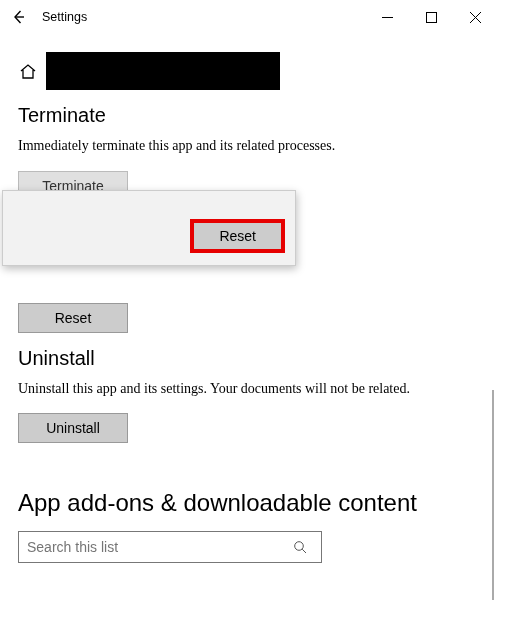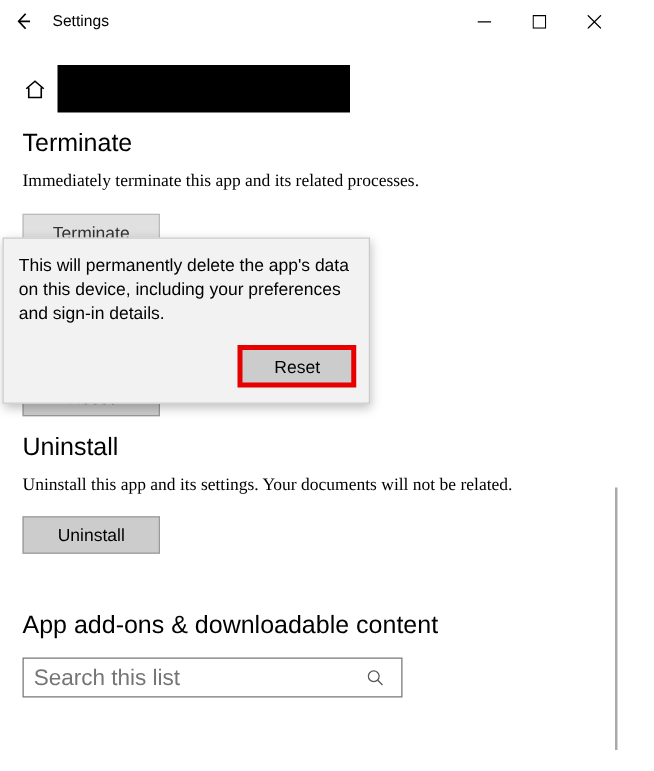--- a/index.html
+++ b/index.html
@@ -11,23 +11,23 @@
   .win-btn{width:44px;height:34px;display:flex;align-items:center;justify-content:center;cursor:pointer;}
   .content{padding:0 18px;}
   .header-row{display:flex;align-items:center;margin-top:18px;}
   .home-icon{width:20px;height:20px;}
   .redacted{width:234px;height:38px;background:#000;margin-left:8px;}
   .section-title{font-size:20px;font-weight:400;margin-top:14px;}
   .section-desc{font-size:14px;margin-top:10px;line-height:1.25;font-family:Liberation Serif, serif;}
   .btn{display:inline-block;min-width:80px;padding:6px 14px;font-size:14px;background:#ccc;border:1px solid #999;text-align:center;cursor:pointer;margin-top:16px;}
   .btn.dim{background:#e0e0e0;border-color:#bbb;color:#333;}
   .section{margin-top:12px;}
-  .addons-title{font-size:20px;font-weight:500;margin-top:46px;}
+  .addons-title{font-size:24px;font-weight:500;margin-top:46px;}
   .search-row{margin-top:14px;border:1px solid #777;height:30px;width:302px;display:flex;align-items:center;}
-  .search-input{flex:1;border:none;outline:none;font-size:18px;padding:0 8px;background:transparent;font-family:inherit;}
+  .search-input{flex:1;border:none;outline:none;font-size:14px;padding:0 8px;background:transparent;font-family:inherit;}
   .search-icon{width:28px;text-align:center;}
   .scroll-hint{position:absolute;right:3px;top:390px;width:2px;height:210px;background:#aaa;}
   
   .flyout{position:absolute;left:2px;top:190px;width:294px;background:#f2f2f2;border:1px solid #ccc;
     box-shadow:1px 3px 8px rgba(0,0,0,0.25);padding:12px 12px 14px;box-sizing:border-box;z-index:5;}
   .flyout-text{font-size:14px;line-height:1.35;}
   .flyout-btn-wrap{margin-top:18px;text-align:right;}
   .flyout-btn{display:inline-block;padding:6px 26px;font-size:14px;background:#ccc;border:1px solid #999;cursor:pointer;}
   .highlight{outline:4px solid #e60000;outline-offset:-2px;}
   .peek-text{position:absolute;left:300px;top:282px;font-size:14px;white-space:nowrap;}
@@ -100,20 +100,19 @@
         <svg width="14" height="14" viewBox="0 0 14 14">
             <circle cx="6" cy="6" r="4.3" stroke="#555" fill="none"></circle>
             <path d="M9.2 9.2L13 13" stroke="#555"></path>
           </svg>
       </span>
     </div>
   </div>
 
 
   <div class="flyout">
-    <div class="flyout-text">This will permanently delete the app's data on this device, including your preferences and sign-in details.</div>
     <div class="flyout-btn-wrap">
       <span class="flyout-btn highlight">Reset</span>
     </div>
   </div>
 
   <div class="scroll-hint"></div>
 </div>
 
 </body></html>

